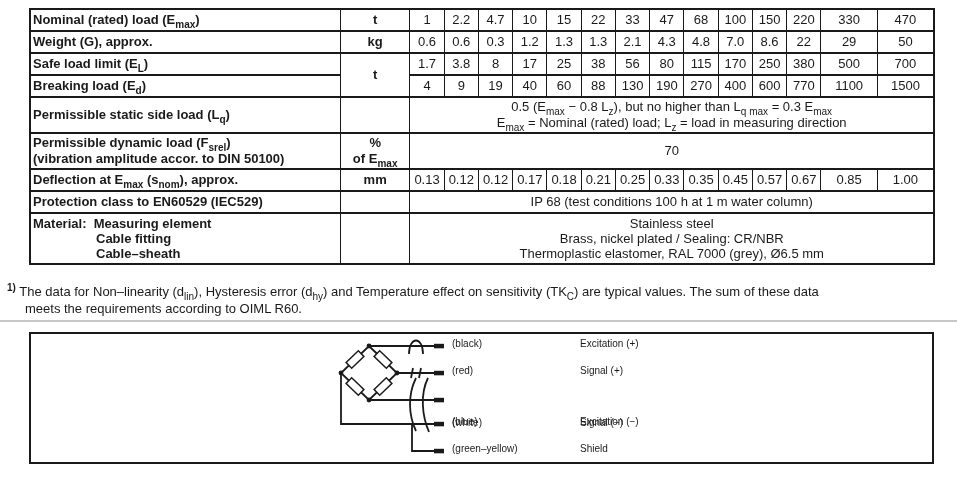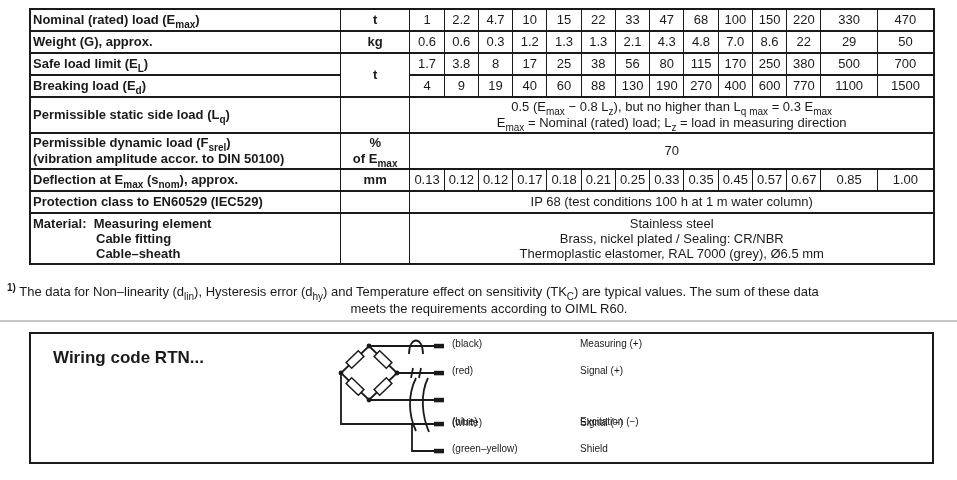--- a/index.html
+++ b/index.html
@@ -32,21 +32,21 @@
   tr.tight td.merged{line-height:15px;padding:2px 0;}
   tr.tight td.lbl{line-height:15px;}
   .mat-ind{padding-left:63px;}
   sub{font-size:10px;line-height:0;}
   
   .footnote{
     position:absolute;left:7px;top:279px;width:946px;
     font-size:13px;line-height:17px;
   }
   .footnote .sup{vertical-align:super;font-size:10px;font-weight:bold;}
-  .footnote .l2{display:block;padding-left:18px;text-align:center;}
+  .footnote .l2{display:block;padding-left:18px;}
   
   .grey-rule{position:absolute;left:0;top:320px;width:957px;height:2px;background:#c7c7c7;}
   
   .wiring-box{
     position:absolute;left:29px;top:332px;width:901px;height:128px;
     border:2.2px solid #1a1a1a;background:#fff;
   }
   .wiring-title{position:absolute;left:22px;top:14px;font-size:17px;font-weight:bold;}
   .bridge-svg{position:absolute;left:0;top:0;}
   .wrow{position:absolute;left:421px;height:18px;font-size:10px;white-space:nowrap;}
@@ -197,21 +197,20 @@
 
 <div class="footnote">
   <span class="sup">1)</span>
   <span class="l1">The data for Non–linearity (d<sub>lin</sub>), Hysteresis error (d<sub>hy</sub>) and Temperature effect on sensitivity (TK<sub>C</sub>) are typical values. The sum of these data</span>
   <span class="l2">meets the requirements according to OIML R60.</span>
 </div>
 
 <div class="grey-rule"></div>
 
 <div class="wiring-box">
-  <div class="wiring-title">Wiring code RTN...</div>
 
   <svg class="bridge-svg" width="420" height="126" viewBox="0 0 420 126">
     <g stroke="#1a1a1a" stroke-width="1.8" fill="none">
 
       <polygon points="338,12 366,39 338,66 310,39"></polygon>
 
       <path d="M338,12 L403,12"></path>
       <path d="M366,39 L403,39"></path>
       <path d="M338,66 L403,66"></path>
       <path d="M310,39 L310,90 L403,90"></path>
@@ -240,19 +239,19 @@
     <g fill="#1a1a1a">
       <rect x="403" y="9.8" width="10" height="4.5"></rect>
       <rect x="403" y="36.8" width="10" height="4.5"></rect>
       <rect x="403" y="63.8" width="10" height="4.5"></rect>
       <rect x="403" y="87.8" width="10" height="4.5"></rect>
       <rect x="403" y="114.8" width="10" height="4.5"></rect>
     </g>
   </svg>
 
   <div>
-      <div class="wrow wrow0"><span class="wire">(black)</span><span class="signal">Measuring (+)</span></div>
+      <div class="wrow wrow0"><span class="wire">(black)</span><span class="signal">Excitation (+)</span></div>
       <div class="wrow wrow1"><span class="wire">(red)</span><span class="signal">Signal (+)</span></div>
       <div class="wrow wrow2"><span class="wire">(blue)</span><span class="signal">Excitation (−)</span></div>
       <div class="wrow wrow3"><span class="wire">(white)</span><span class="signal">Signal (−)</span></div>
       <div class="wrow wrow4"><span class="wire">(green–yellow)</span><span class="signal">Shield</span></div>
     </div>
 </div>
 
 </body></html>

